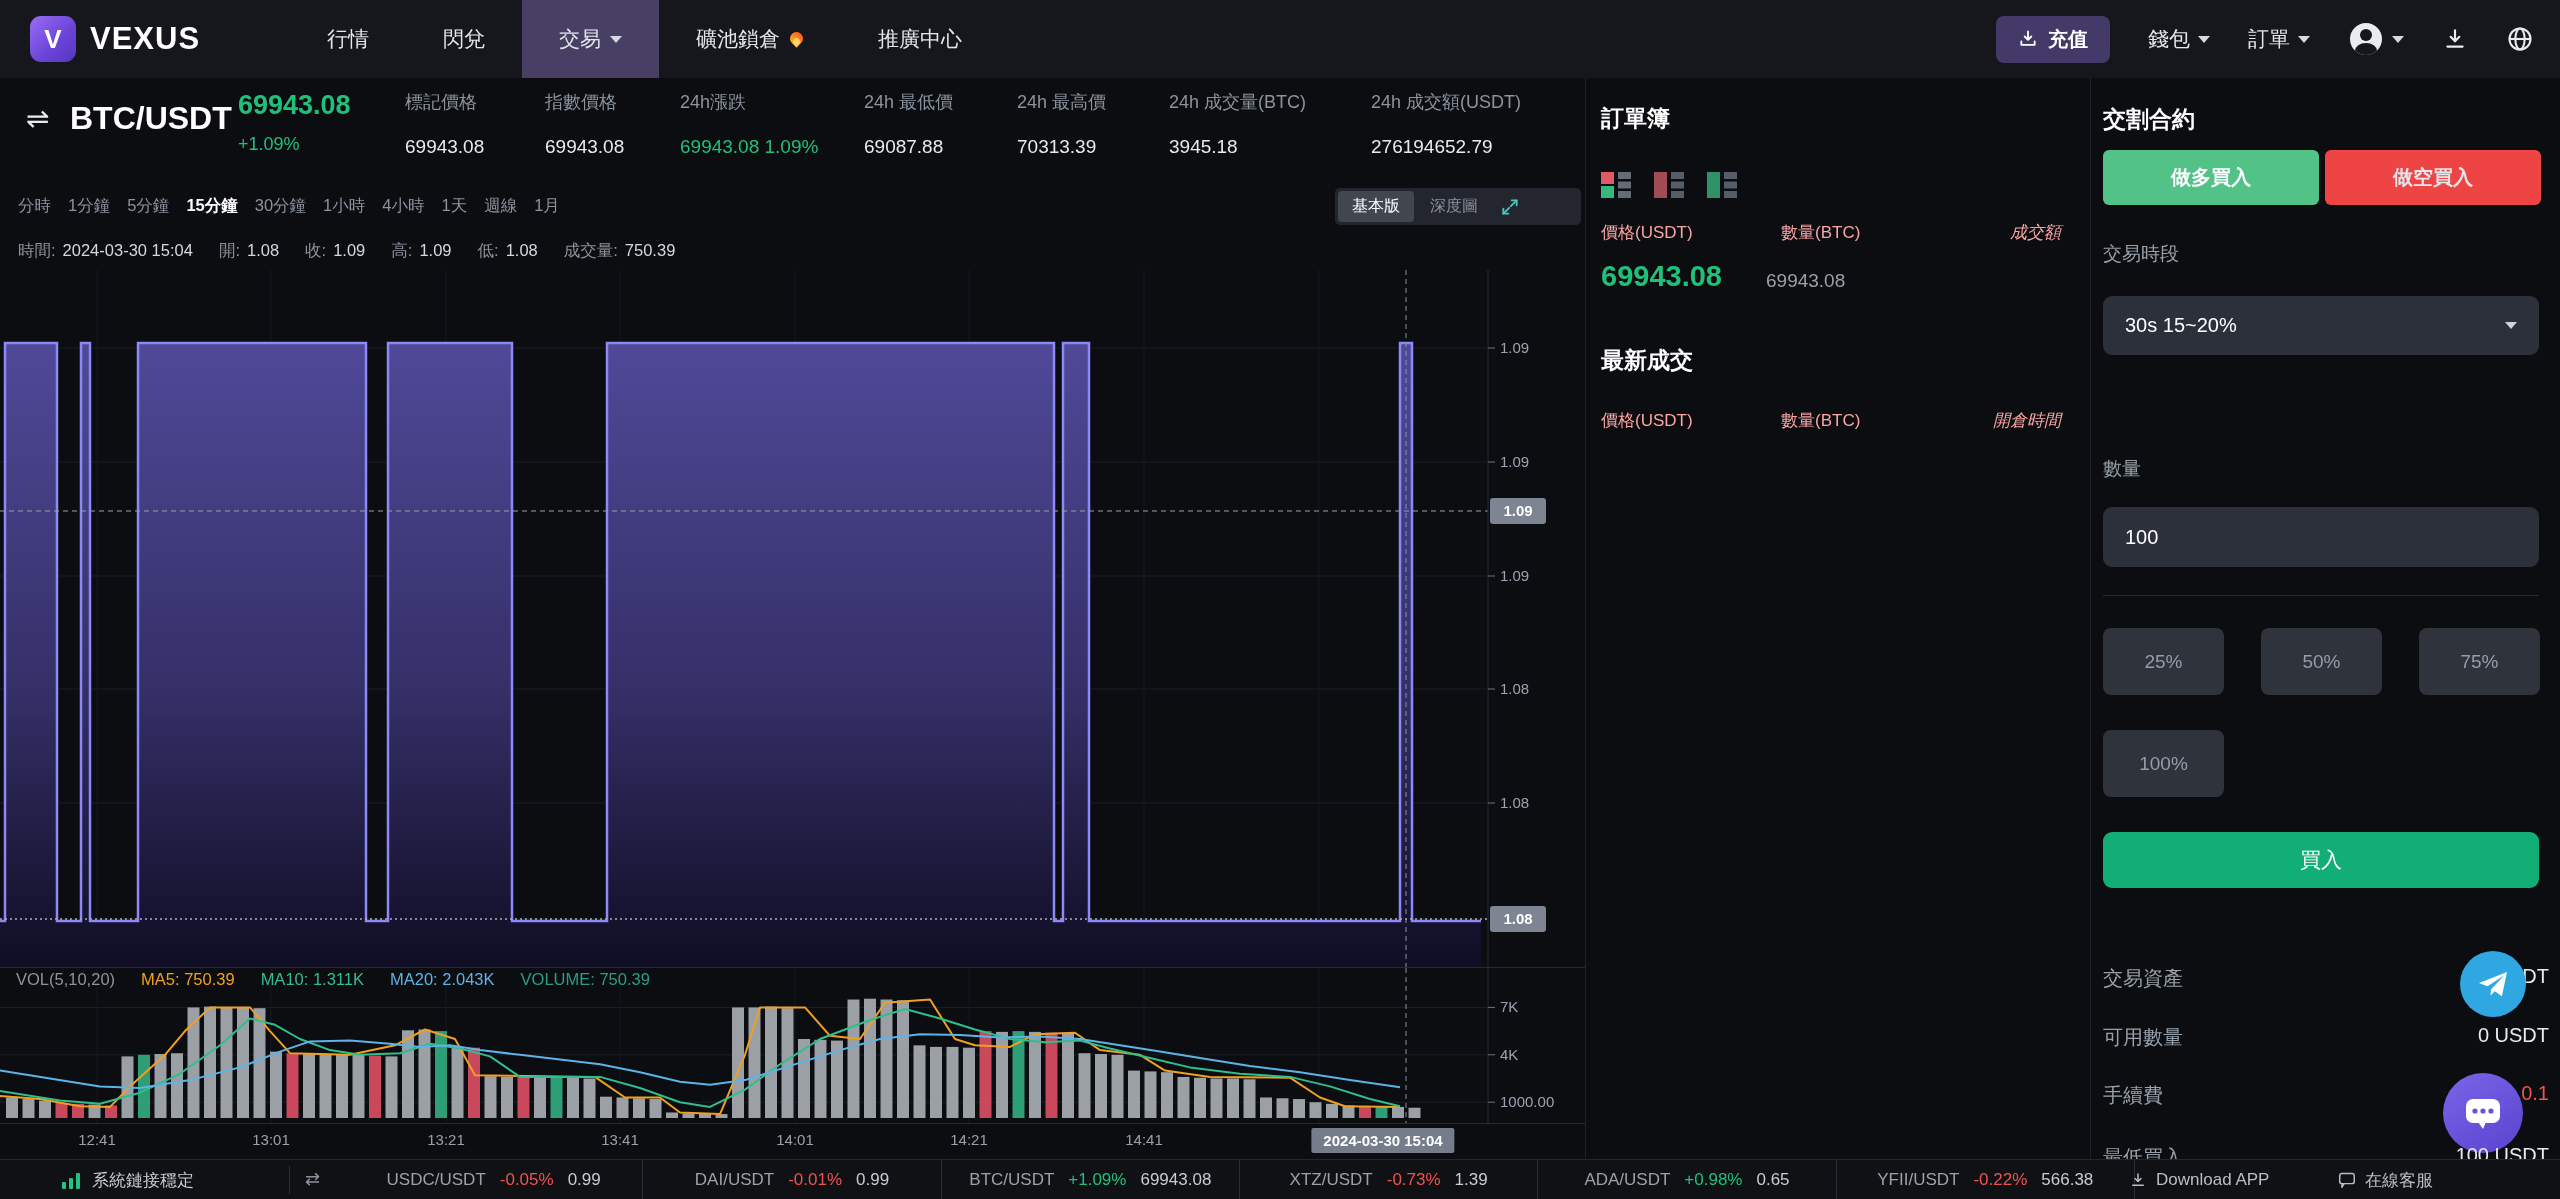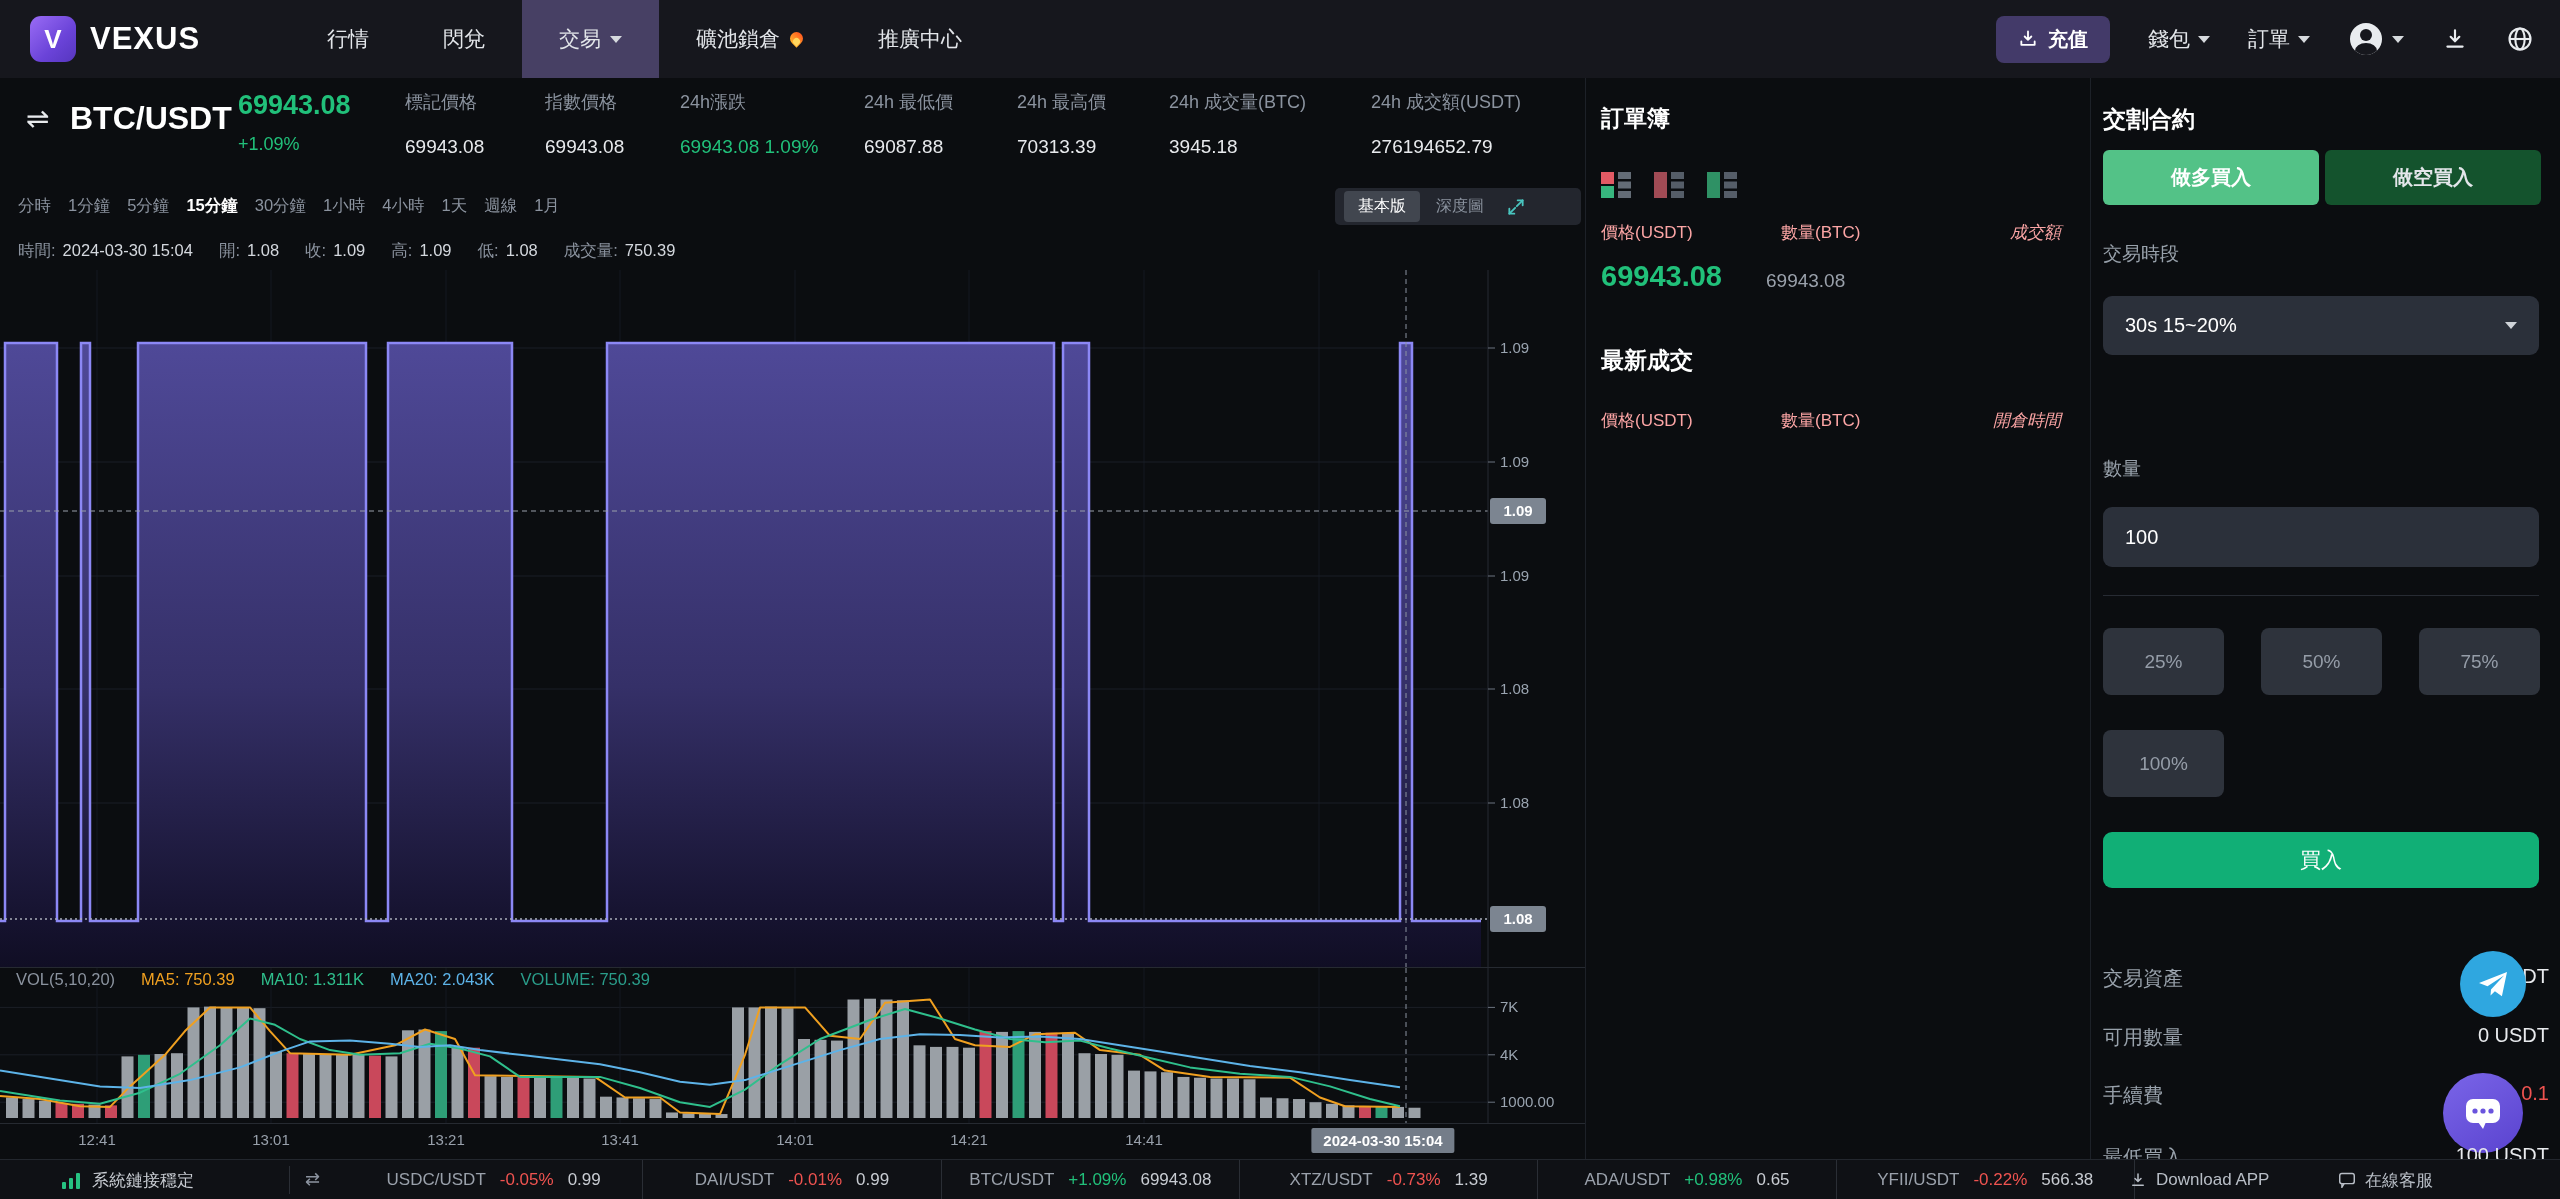--- a/index.html
+++ b/index.html
@@ -31,21 +31,21 @@
   .chg-pct{position:absolute;left:238px;top:56px;font-size:18px;color:#21c07a;}
   .stat{position:absolute;top:0;height:102px;}
   .stat .lbl{position:absolute;top:12px;font-size:18px;color:#8b939f;white-space:nowrap;}
   .stat .val{position:absolute;top:58px;font-size:19px;color:#e8eaed;white-space:nowrap;}
   .stat .val.green{color:#21c07a;}
 
   
   .toolbar{position:absolute;top:180px;left:0;width:1585px;height:52px;display:flex;align-items:center;gap:33px;padding-left:18px;}
   .tf{font-size:16.5px;color:#8b939f;cursor:pointer;white-space:nowrap;}
   .tf.active{color:#fff;font-weight:bold;}
-  .mode-toggle{position:absolute;left:1335px;top:8px;width:246px;height:37px;background:#23262e;border-radius:5px;display:flex;align-items:center;padding:9px;gap:2px;}
+  .mode-toggle{position:absolute;left:1335px;top:8px;width:246px;height:37px;background:#23262e;border-radius:5px;display:flex;align-items:center;padding:3px;gap:2px;}
   .mode-chip{font-size:16px;padding:5px 14px;border-radius:4px;color:#8b939f;cursor:pointer;white-space:nowrap;}
   .mode-chip.active{background:#41464f;color:#fff;}
   .expand-ic{margin-left:6px;cursor:pointer;display:flex;}
   .ohlc{position:absolute;top:236px;left:0;width:1585px;height:30px;display:flex;gap:26px;padding-left:18px;font-size:16.5px;align-items:center;white-space:nowrap;}
   .ohlc .lbl{color:#8b939f;}
   .ohlc .val{color:#d4d8de;margin-left:7px;}
 
   
   .chart-main{position:absolute;top:270px;left:0;width:1585px;height:697px;}
   .pane-sep{position:absolute;top:967px;left:0;width:1585px;height:1px;background:#262a31;}
@@ -69,21 +69,21 @@
   .ob-amount{position:absolute;left:180px;top:192px;font-size:19px;color:#9aa1ab;}
   .trades-title{top:267px;}
   .ob-head2{top:331px;}
 
   
   .trade{position:absolute;top:78px;left:2090px;width:470px;height:1081px;background:#0b0d10;border-left:1px solid #1d2128;}
   .tp-inner{position:relative;width:100%;height:100%;}
   .tp-title{position:absolute;left:12px;top:26px;font-size:23px;font-weight:bold;color:#fff;}
   .side-btn{position:absolute;top:72px;height:55px;width:216px;border:none;border-radius:6px;font-size:20px;font-weight:bold;cursor:pointer;}
   .btn-long{left:12px;background:#53c287;color:#fff;}
-  .btn-short{left:234px;background:#14532d;color:#e3e6ea;}
+  .btn-short{left:234px;background:#ef4444;color:#e3e6ea;}
   .tp-label{position:absolute;left:12px;font-size:19px;color:#98a1ab;white-space:nowrap;}
   .tp-select{position:absolute;left:12px;top:218px;width:436px;height:59px;background:#2b303a;border-radius:9px;display:flex;align-items:center;padding:0 22px;font-size:20px;color:#fff;cursor:pointer;}
   .tp-select .caret{margin-left:auto;border-top-color:#cfd3d8;}
   .tp-input{position:absolute;left:12px;top:429px;width:436px;height:60px;background:#2b303a;border:none;border-radius:9px;color:#fff;font-size:20px;padding:0 22px;}
   .tp-div{position:absolute;left:12px;top:517px;width:436px;height:1px;background:#272b33;}
   .pct-wrap{position:absolute;left:12px;top:550px;width:447px;display:flex;flex-wrap:wrap;gap:35px 37px;}
   .pct-btn{width:121px;height:67px;background:#2e333c;border:none;border-radius:8px;color:#959da8;font-size:19px;cursor:pointer;}
   .buy-btn{position:absolute;left:12px;top:754px;width:436px;height:56px;background:#11af76;border:none;border-radius:9px;color:#fff;font-size:21px;cursor:pointer;}
   .asset-row{position:absolute;left:12px;width:436px;height:28px;font-size:20px;}
   .asset-row .lbl{color:#98a1ab;}

